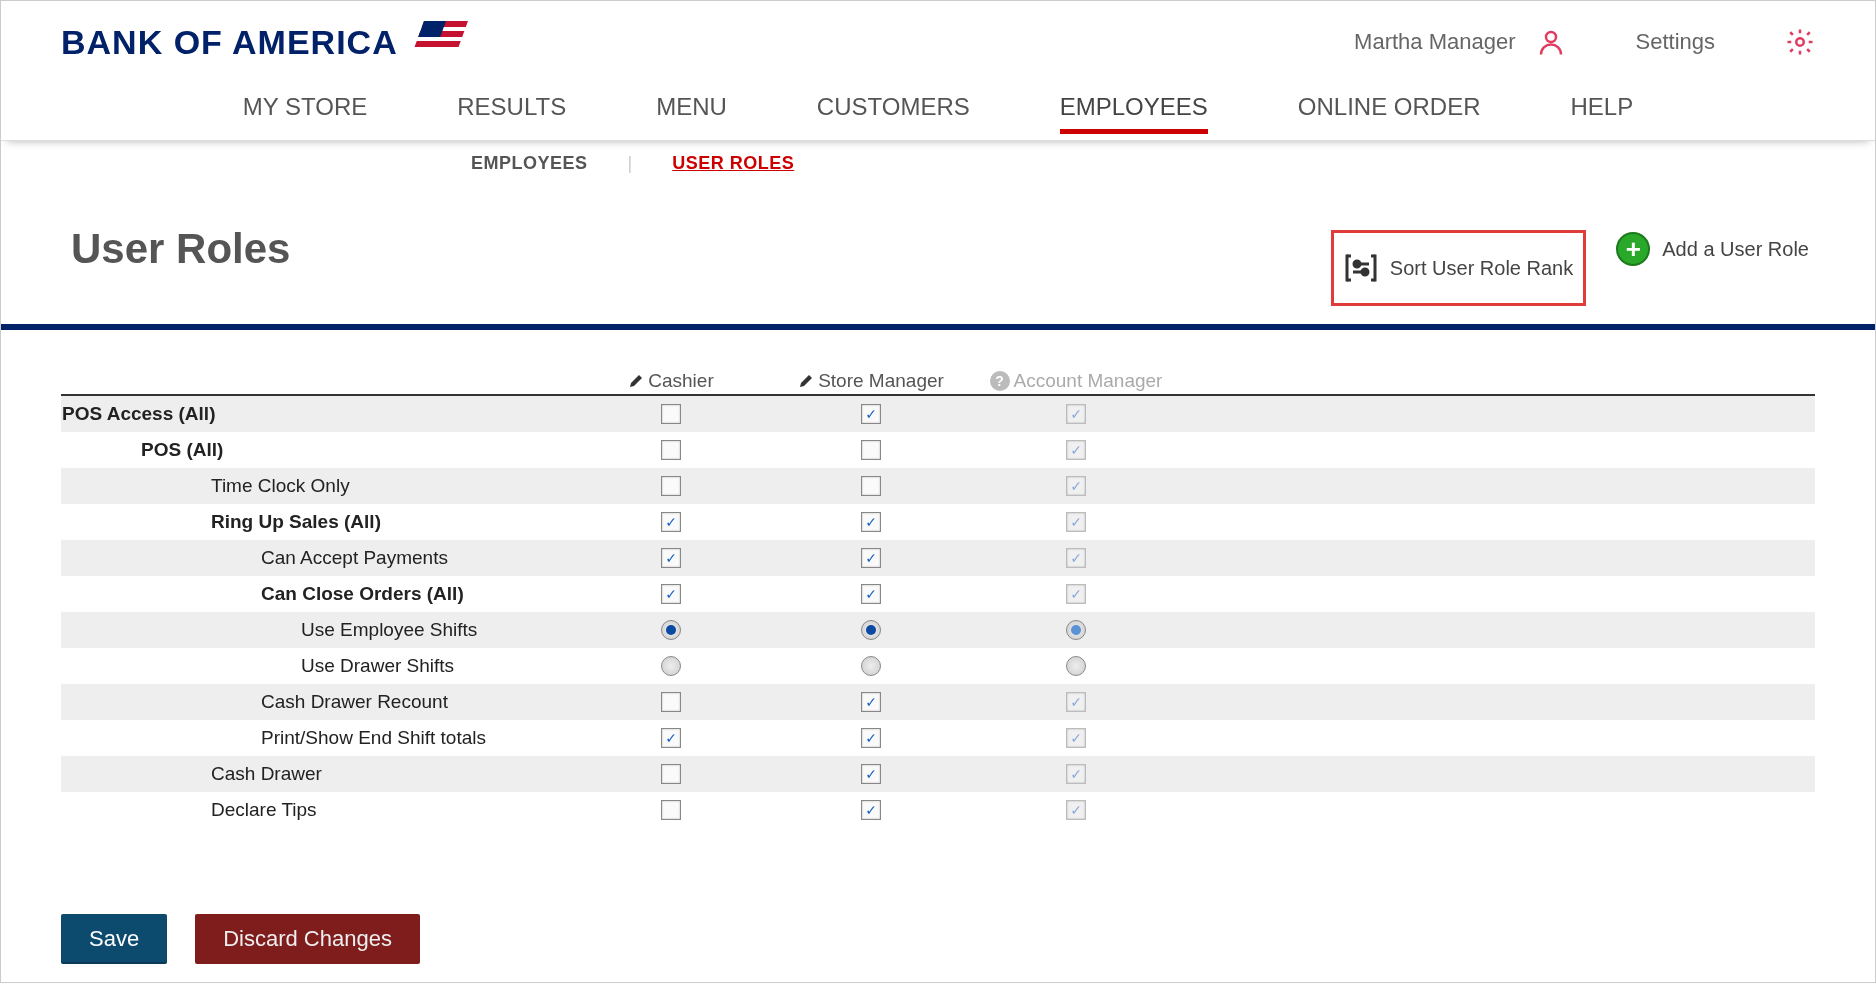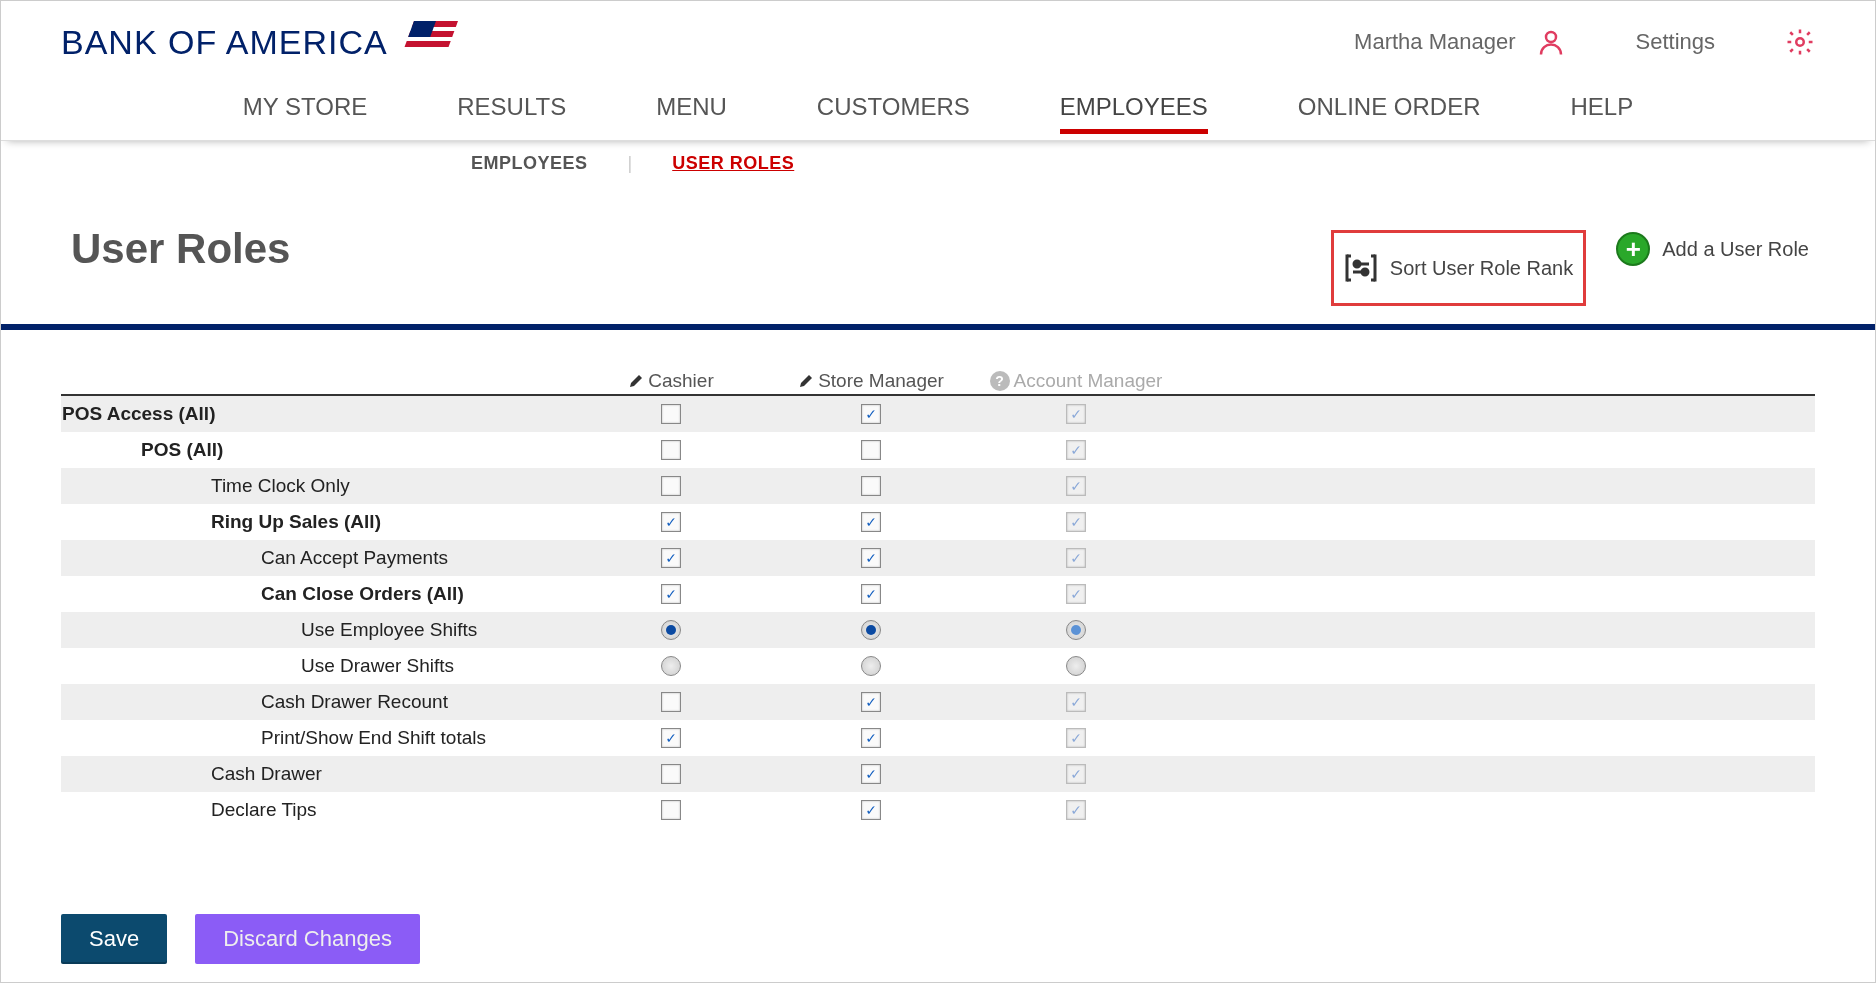--- a/index.html
+++ b/index.html
@@ -15,21 +15,21 @@
   .header {
     display: flex;
     align-items: center;
     justify-content: space-between;
     padding: 20px 60px 20px 60px;
   }
   .logo {
     display: flex;
     align-items: center;
     color: #012169;
-    font-weight: normal;
+    font-weight: bold;
     font-size: 34px;
     letter-spacing: 1px;
   }
   .logo-flag {
     margin-left: 12px;
     display: inline-block;
   }
   .header-right {
     display: flex;
     align-items: center;
@@ -169,21 +169,21 @@
   .footer {
     position:absolute;
     bottom: 18px; left:60px;
     display:flex; gap:28px;
   }
   .btn {
     font-size:22px; padding:12px 28px; border:none; cursor:pointer;
     border-radius:2px;
   }
   .btn-save { background:#0c4a6e; color:#fff; box-shadow: inset 0 -2px 0 rgba(0,0,0,0.2); }
-  .btn-discard { background:#8b5cf6; color:#eee; }
+  .btn-discard { background:#7f1d1d; color:#eee; }
 
   
   .grid-body::-webkit-scrollbar { width:18px; }
   .grid-body::-webkit-scrollbar-thumb { background:#bbb; border-radius:3px; }
   .grid-body::-webkit-scrollbar-track { background:#f0f0f0; }
 </style>
 </head>
 <body>
 
 <div class="header">

